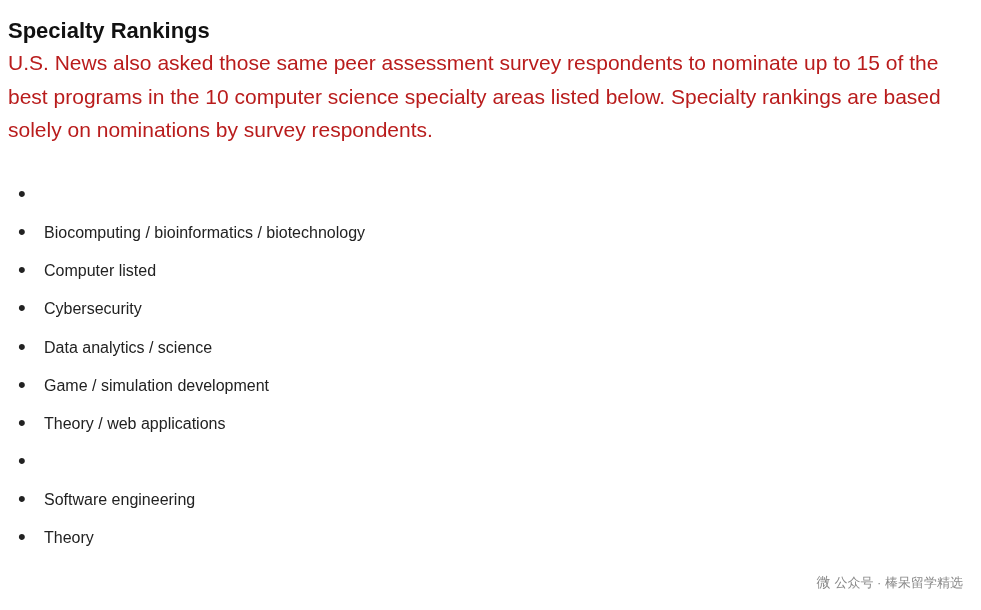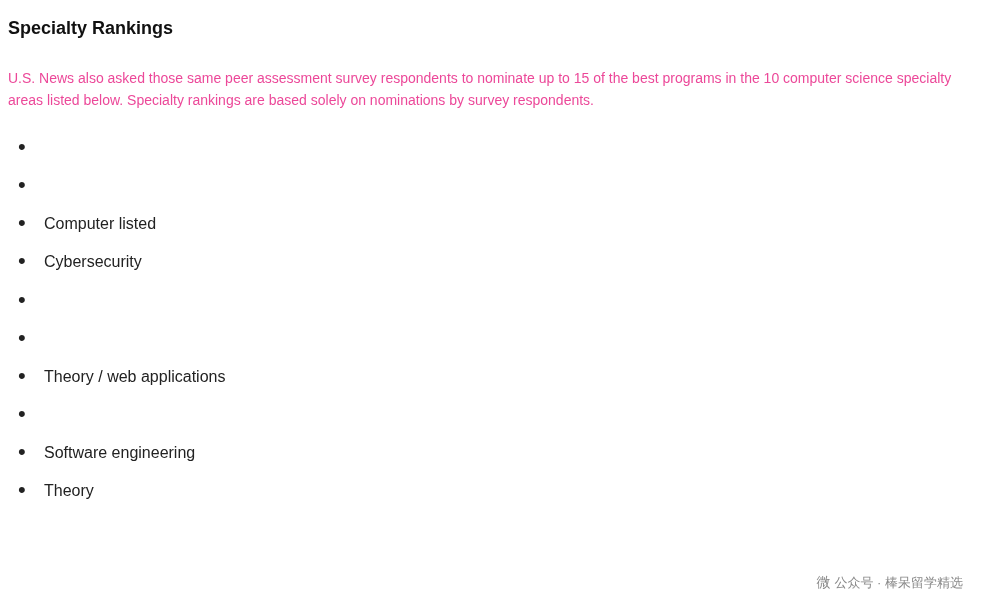--- a/index.html
+++ b/index.html
@@ -12,31 +12,31 @@
       width: 981px;
       min-height: 610px;
       background-color: #ffffff;
       font-family: Arial, sans-serif;
       font-size: 16px;
       color: #222222;
       padding: 18px 20px 20px 8px;
     }
 
     .page-title {
-      font-size: 18px;
+      font-size: 22px;
       font-weight: bold;
-      margin-bottom: 28px;
+      margin-bottom: 2px;
       color: #111111;
     }
 
     .description {
-      font-size: 14px;
+      font-size: 21px;
       line-height: 1.6;
-      color: #ec4899;
-      margin-bottom: 24px;
+      color: #b91c1c;
+      margin-bottom: 36px;
       max-width: 960px;
     }
 
     .specialty-list {
       list-style: none;
       padding: 0;
       margin: 0 0 0 10px;
     }
 
     .specialty-list li {
@@ -81,34 +81,37 @@
 <h1 class="page-title">Specialty Rankings</h1>
 
 <p class="description">U.S. News also asked those same peer assessment survey respondents to nominate up to 15 of the best programs in the 10 computer science specialty areas listed below. Specialty rankings are based solely on nominations by survey respondents.</p>
 
 <ul class="specialty-list">
 <li>
       <span class="bullet">•</span>
     </li>
     <li>
       <span class="bullet">•</span>
+      <span>Biocomputing / bioinformatics / biotechnology</span>
     </li>
     <li>
       <span class="bullet">•</span>
       <span>Computer listed</span>
     </li>
     <li>
       <span class="bullet">•</span>
       <span>Cybersecurity</span>
     </li>
     <li>
       <span class="bullet">•</span>
+      <span>Data analytics / science</span>
     </li>
     <li>
       <span class="bullet">•</span>
+      <span>Game / simulation development</span>
     </li>
     <li>
       <span class="bullet">•</span>
       <span>Theory / web applications</span>
     </li>
     <li>
       <span class="bullet">•</span>
     </li>
     <li>
       <span class="bullet">•</span>

